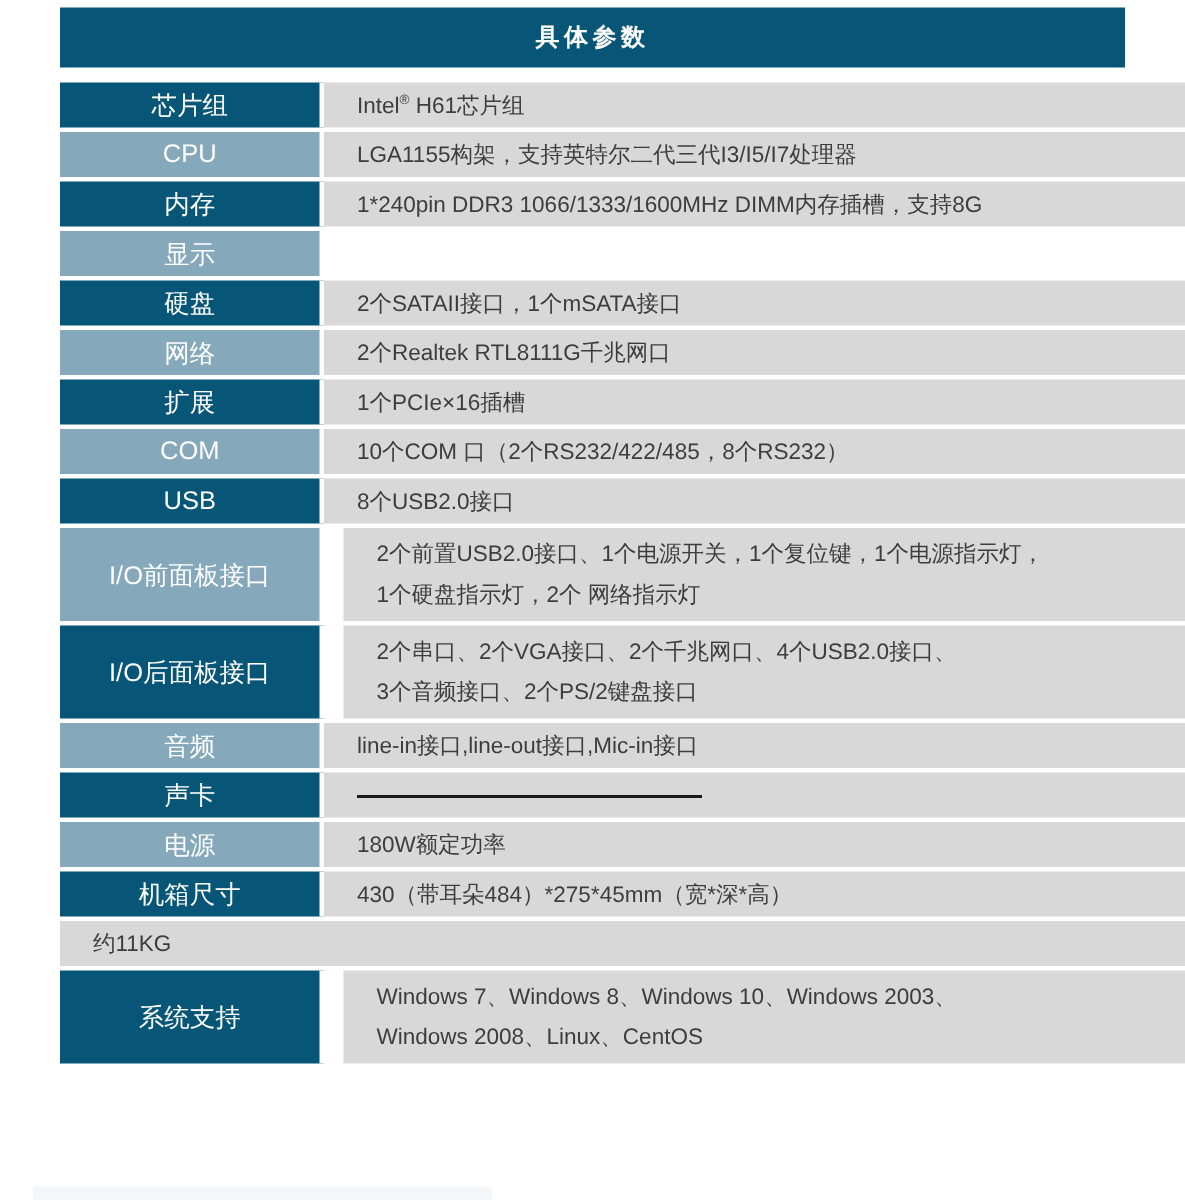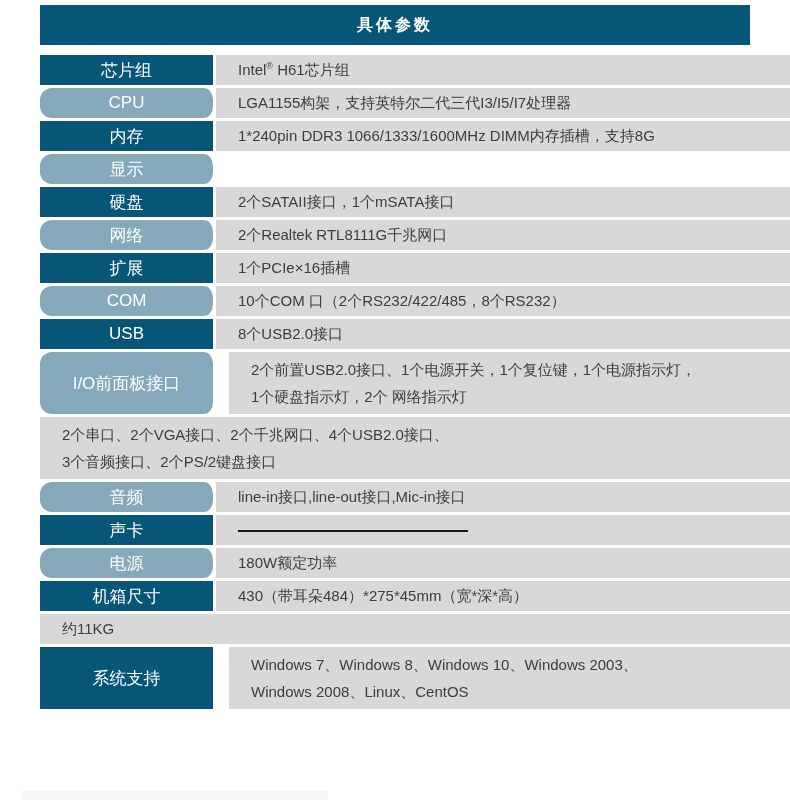--- a/index.html
+++ b/index.html
@@ -28,21 +28,21 @@
   .spec-row{
     display:flex;margin-bottom:3px;height:30px;
   }
   .spec-row.tall{height:62px;gap:13px;}
   .row-label{
     width:176px;flex:0 0 176px;color:#ffffff;font-size:17px;
     display:flex;align-items:center;justify-content:center;
     border-right:3px solid #ffffff;text-align:center;
   }
   .spec-row.dark .row-label{background:var(--dark-blue);}
-  .spec-row.light .row-label{background:var(--light-blue);border-radius:12px;}
+  .spec-row.light .row-label{background:var(--light-blue);}
   .row-value{
     flex:1;background:var(--cell-gray);color:var(--text-dark);font-size:15px;
     display:flex;flex-direction:column;justify-content:center;
     padding-left:22px;padding-right:24px;
   }
   .spec-row.tall .row-value{line-height:27px;}
   .value-line{white-space:nowrap;}
   .value-line sup{font-size:9px;}
   .rule{
     width:230px;border-top:2px solid #1a1a1a;margin-top:2px;
@@ -110,20 +110,21 @@
       </div>
   </div>
     <div class="spec-row light tall">
     <div class="row-label">I/O前面板接口</div>
     <div class="row-value">
         <div class="value-line">2个前置USB2.0接口、1个电源开关，1个复位键，1个电源指示灯，</div>
         <div class="value-line">1个硬盘指示灯，2个 网络指示灯</div>
       </div>
   </div>
     <div class="spec-row dark tall">
+    <div class="row-label">I/O后面板接口</div>
     <div class="row-value">
         <div class="value-line">2个串口、2个VGA接口、2个千兆网口、4个USB2.0接口、</div>
         <div class="value-line">3个音频接口、2个PS/2键盘接口</div>
       </div>
   </div>
     <div class="spec-row light">
     <div class="row-label">音频</div>
     <div class="row-value">
         <div class="value-line">line-in接口,line-out接口,Mic-in接口</div>
       </div>

